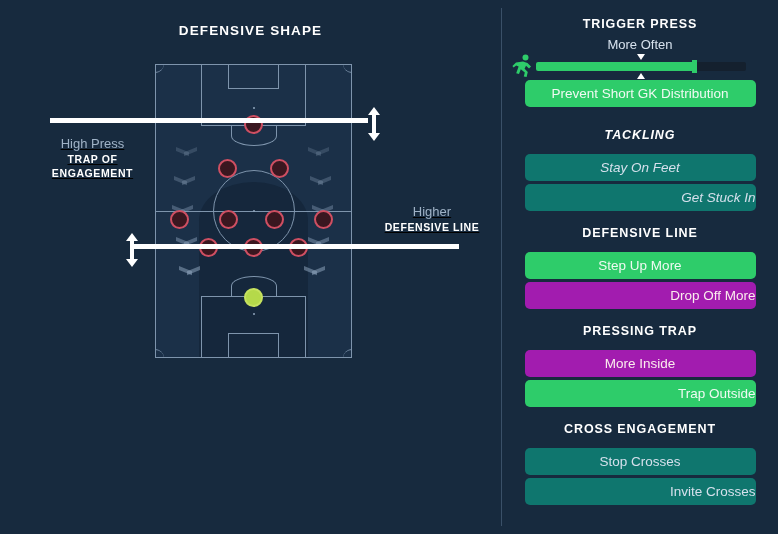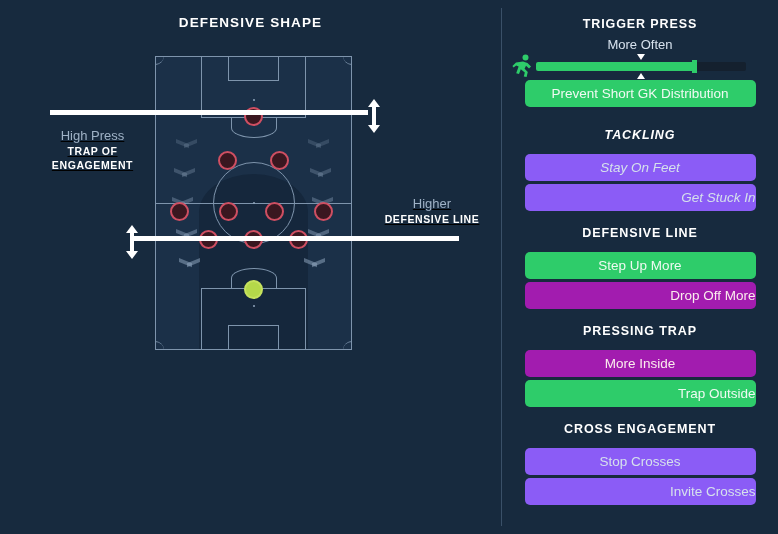--- a/index.html
+++ b/index.html
@@ -19,21 +19,21 @@
   .v-divider {
     position: absolute;
     left: 501px; top: 8px;
     width: 1px; height: 518px;
     background: #3a5068;
   }
 
   
   #left-panel {
     position: absolute;
-    left: 0; top: 0;
+    left: 0; top: 8px;
     width: 501px; height: 456px;
   }
   #pitch-title {
     position: absolute;
     left: 0; top: 15px;
     width: 501px;
     text-align: center;
     font-size: 13.5px;
     font-weight: bold;
     letter-spacing: 1.1px;
@@ -173,21 +173,21 @@
     height: 27px;
     line-height: 27px;
     text-align: center;
     font-size: 13.5px;
     border-radius: 5px;
     color: #e9f3ea;
     cursor: pointer;
     user-select: none;
     white-space: nowrap;
   }
-  .btn.inactive { background: #8b5cf6; color: #d5e0ec; }
+  .btn.inactive { background: #0f766e; color: #d5e0ec; }
   .btn.green    { background: #2ecc6a; color: #effaf2; }
   .btn.red      { background: #a21caf; color: #fbeced; }
   .btn + .btn { margin-top: 3px; text-align: right; }
 
   .group { position: absolute; left: 0; width: 276px; }
 
   
   #slider-row {
     position: absolute; left: 0; top: 52px;
     width: 276px; height: 28px;

